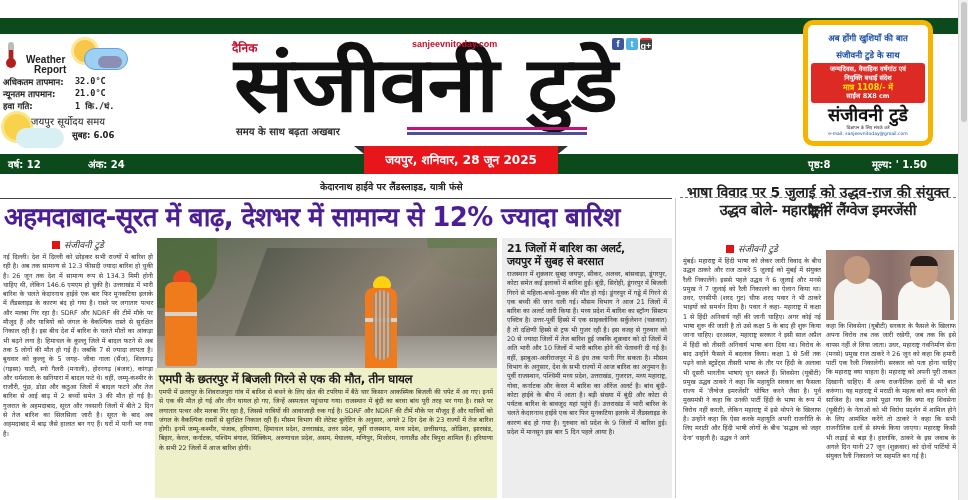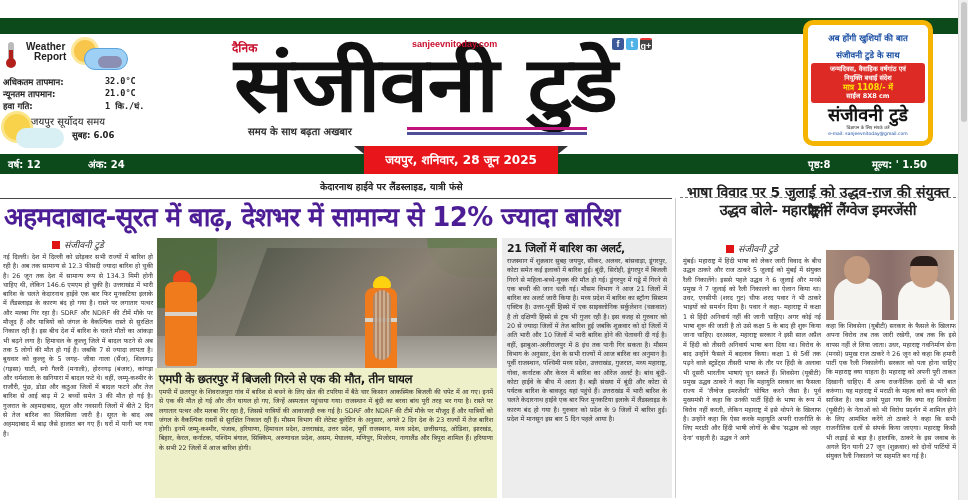--- a/index.html
+++ b/index.html
@@ -6,43 +6,43 @@
   html, body { width: 968px; height: 500px; overflow: hidden; background: #fff; }
   body { font-family: "DejaVu Sans", sans-serif; color: #222; position: relative; }
 
   .page { position: absolute; left: 0; top: 0; width: 958px; height: 500px; background: #fff; }
   .scrollbar { position: absolute; right: 0; top: 0; width: 10px; height: 500px; background: #f0f0f0; border-left: 1px solid #ddd; }
   .scrollbar .thumb { position: absolute; left: 2px; top: 2px; width: 6px; height: 120px; background: #c9c9c9; border-radius: 3px; }
 
   
   .topbar { position: absolute; left: 0; top: 18px; width: 958px; height: 16px; background: #0c4a1c; }
   .weather { position: absolute; left: 0; top: 36px; width: 150px; height: 116px; font-size: 8.5px; }
-  .weather .title { position: absolute; left: 26px; top: 6px; font-family: "Liberation Sans", sans-serif; font-weight: bold; font-size: 10px; line-height: 10px; color: #222; }
+  .weather .title { position: absolute; left: 26px; top: 19px; font-family: "Liberation Sans", sans-serif; font-weight: bold; font-size: 10px; line-height: 10px; color: #222; }
   .thermo { position: absolute; left: 8px; top: 6px; width: 6px; height: 22px; background: #bbb; border-radius: 3px; }
   .thermo::after { content: ""; position: absolute; left: -2px; bottom: -4px; width: 10px; height: 10px; border-radius: 50%; background: #b3201c; }
   .thermo::before { content: ""; position: absolute; left: 1px; top: 8px; width: 4px; height: 12px; background: #b3201c; }
   .cloud1 { position: absolute; left: 74px; top: 4px; width: 56px; height: 32px; }
   .cloud1 .sun { position: absolute; left: 0; top: 0; width: 22px; height: 22px; border-radius: 50%; background: #f7c64a; box-shadow: 0 0 0 3px #fde79a; }
   .cloud1 .cl { position: absolute; left: 10px; top: 8px; width: 44px; height: 22px; border-radius: 12px; background: #9ed0f5; border: 1px solid #5aa5dd; }
   .cloud1 .cl2 { position: absolute; left: 24px; top: 16px; width: 24px; height: 12px; border-radius: 6px; background: #8a8fb3; }
   .wrow { position: absolute; left: 3px; width: 145px; font-weight: bold; font-size: 8.5px; color: #222; white-space: nowrap; }
-  .wrow .v { position: absolute; left: 102px; font-family: "DejaVu Sans Mono", monospace; font-size: 8.5px; }
+  .wrow .v { position: absolute; left: 72px; font-family: "DejaVu Sans Mono", monospace; font-size: 8.5px; }
   .sun2 { position: absolute; left: 4px; top: 78px; width: 26px; height: 26px; border-radius: 50%; background: #f8d24a; box-shadow: 0 0 0 3px #fbe58b; }
   .sun2cloud { position: absolute; left: 16px; top: 92px; width: 48px; height: 20px; background: #d8f0f4; border-radius: 10px; }
   .sunrise-title { position: absolute; left: 31px; top: 78px; font-weight: normal; font-size: 10px; }
   .sunrise-val { position: absolute; left: 72px; top: 93px; font-weight: bold; font-size: 8.5px; font-family: "DejaVu Sans", sans-serif; }
 
   .logo-area { position: absolute; left: 232px; top: 34px; width: 520px; height: 108px; }
   .dainik { position: absolute; left: 0; top: 5px; color: #c8102e; font-weight: bold; font-size: 12px; }
   .site { position: absolute; left: 180px; top: 5px; color: #c8102e; font-weight: bold; font-size: 9px; font-family: "Liberation Sans", sans-serif; }
   .brand { position: absolute; left: 2px; top: 6px; font-size: 76px; line-height: 90px; font-weight: bold; color: #111; letter-spacing: -1px; font-family: "DejaVu Sans", sans-serif; transform: scaleX(1.16); transform-origin: left top; }
   .social { position: absolute; left: 380px; top: 4px; display: flex; gap: 2px; }
   .social span { display: inline-block; width: 12px; height: 12px; border-radius: 2px; color: #fff; font-size: 9px; font-weight: bold; text-align: center; line-height: 12px; font-family: "Liberation Sans", sans-serif; }
   .social .fb { background: #3b5998; } .social .tw { background: #4fb3e8; } .social .gp { background: #444; border-top: 2px solid #e33; }
-  .tagline { position: absolute; left: 16px; top: 90px; font-size: 10px; font-weight: bold; color: #333; }
+  .tagline { position: absolute; left: 4px; top: 90px; font-size: 10px; font-weight: bold; color: #333; }
   .tagline-lines { position: absolute; left: 175px; top: 93px; width: 180px; height: 8px; }
   .tagline-lines .l1 { height: 3px; background: #c3127a; margin-bottom: 2px; }
   .tagline-lines .l2 { height: 3px; background: #4e4f98; }
 
   .datebar { position: absolute; left: 0; top: 154px; width: 958px; height: 20px; background: #0c4a1c; }
   .datebox { position: absolute; left: 364px; top: 146px; width: 194px; height: 28px; background: #e8151b; color: #fff; font-weight: bold; font-size: 12px; line-height: 28px; text-align: center; }
   .datebox::before { content: ""; position: absolute; left: -10px; top: 0; border-style: solid; border-width: 0 10px 8px 0; border-color: transparent #333 transparent transparent; }
   .datebox::after { content: ""; position: absolute; right: -10px; top: 0; border-style: solid; border-width: 8px 10px 0 0; border-color: #333 transparent transparent transparent; }
   .issue { position: absolute; top: 157px; color: #fff; font-weight: bold; font-size: 10px; }
 
@@ -199,20 +199,21 @@
   </div>
 
   <div class="box-mp">
     <h3>एमपी के छतरपुर में बिजली गिरने से एक की मौत, तीन घायल</h3>
     <div class="col-text">एमपी में छतरपुर के शिवराजपुरा गांव में बारिश से बचने के लिए खेत की टपरिया में बैठे चार किसान आकस्मिक बिजली की चपेट में आ गए। इनमें से एक की मौत हो गई और तीन घायल हो गए, जिन्हें अस्पताल पहुंचाया गया। राजस्थान में बूंदी का बरधा बांध पूरी तरह भर गया है। रास्ते पर लगातार पत्थर और मलबा गिर रहा है, जिससे यात्रियों की आवाजाही रुक गई है। SDRF और NDRF की टीमें मौके पर मौजूद हैं और यात्रियों को जंगल के वैकल्पिक रास्तों से सुरक्षित निकाल रही हैं। मौसम विभाग की लेटेस्ट बुलेटिन के अनुसार, अगले 2 दिन देश के 23 राज्यों में तेज बारिश होगी। इनमें जम्मू-कश्मीर, पंजाब, हरियाणा, हिमाचल प्रदेश, उत्तराखंड, उत्तर प्रदेश, पूर्वी राजस्थान, मध्य प्रदेश, छत्तीसगढ़, ओडिशा, झारखंड, बिहार, केरल, कर्नाटक, पश्चिम बंगाल, सिक्किम, अरुणाचल प्रदेश, असम, मेघालय, मणिपुर, मिजोरम, नागालैंड और त्रिपुरा शामिल हैं। हरियाणा के सभी 22 जिलों में आज बारिश होगी।</div>
   </div>
 
   <div class="box-jp">
     <h3>
       <div>21 जिलों में बारिश का अलर्ट,</div>
+      <div>जयपुर में सुबह से बरसात</div>
     </h3>
     <div class="col-text">राजस्थान में शुक्रवार सुबह जयपुर, सीकर, अलवर, बांसवाड़ा, डूंगरपुर, कोटा समेत कई इलाकों में बारिश हुई। बूंदी, सिरोही, डूंगरपुर में बिजली गिरने से महिला-बच्चे-युवक की मौत हो गई। डूंगरपुर में गड्ढे में गिरने से एक बच्ची की जान चली गई। मौसम विभाग ने आज 21 जिलों में बारिश का अलर्ट जारी किया है। मध्य प्रदेश में बारिश का स्ट्रॉन्ग सिस्टम एक्टिव है। उत्तर-पूर्वी हिस्से में एक साइक्लोनिक सर्कुलेशन (चक्रवात) है तो दक्षिणी हिस्से से ट्रफ भी गुजर रही है। इस वजह से गुरुवार को 20 से ज्यादा जिलों में तेज बारिश हुई जबकि शुक्रवार को दो जिलों में अति भारी और 10 जिलों में भारी बारिश होने की चेतावनी दी गई है। वहीं, झाबुआ-अलीराजपुर में 8 इंच तक पानी गिर सकता है। मौसम विभाग के अनुसार, देश के सभी राज्यों में आज बारिश का अनुमान है। पूर्वी राजस्थान, पश्चिमी मध्य प्रदेश, उत्तराखंड, गुजरात, मध्य महाराष्ट्र, गोवा, कर्नाटक और केरल में बारिश का ऑरेंज अलर्ट है। बांध बूंदी-कोटा हाईवे के बीच में आता है। बड़ी संख्या में बूंदी और कोटा से पर्यटक बारिश के बावजूद यहां पहुंचे हैं। उत्तराखंड में भारी बारिश के चलते केदारनाथ हाईवे एक बार फिर मुनकटिया इलाके में लैंडस्लाइड के कारण बंद हो गया है। गुरुवार को प्रदेश के 9 जिलों में बारिश हुई। प्रदेश में मानसून इस बार 5 दिन पहले आया है।</div>
   </div>
 
   <div class="vrule"></div>
 
   <div class="kicker-right">भाषा विवाद पर 5 जुलाई को उद्धव-राज की संयुक्त रैली</div>
   <div class="dash"></div>
   <div class="headline-right">
     <div>उद्धव बोले- महाराष्ट्र में लैंग्वेज इमरजेंसी</div>

